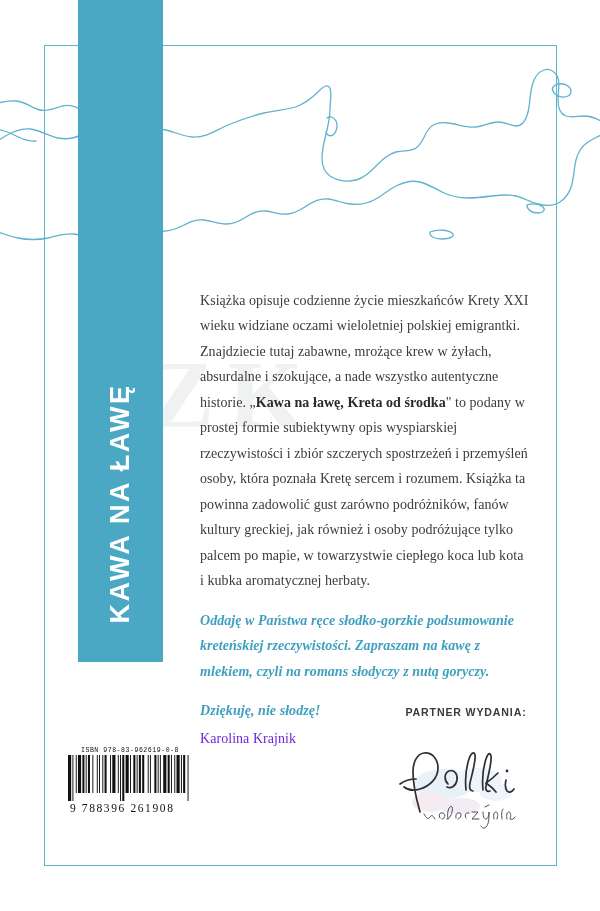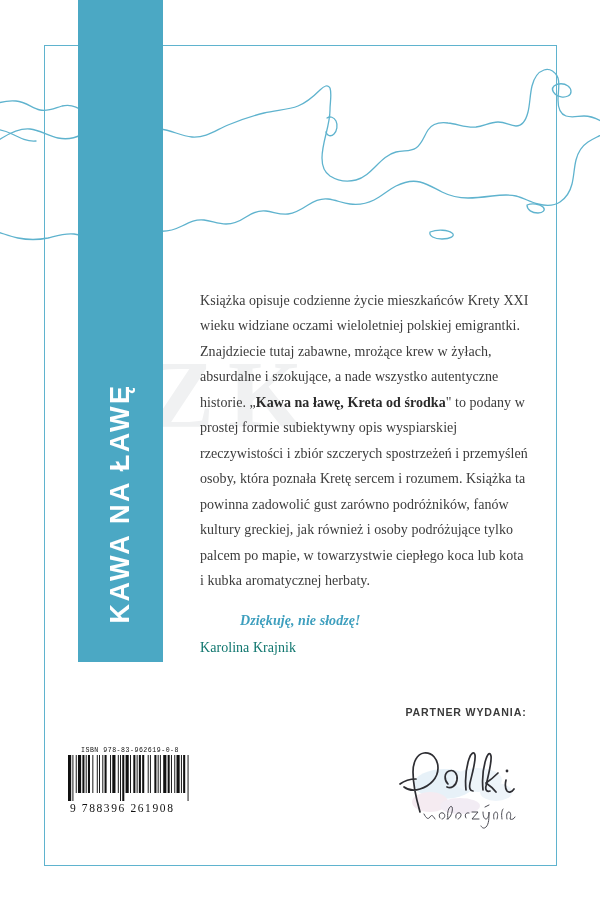--- a/index.html
+++ b/index.html
@@ -109,23 +109,23 @@
     font-size: 14px;
     line-height: 1.82;
     letter-spacing: 0.05px;
   }
   .para b { font-weight: 700; color: #2a2a2a; }
   .para.accent {
     color: #3E9FBE;
     font-style: italic;
     font-weight: 600;
   }
-  .para.accent-tight { margin-bottom: 2px; margin-left: 40px; }
+  .para.accent-tight { margin-bottom: 2px; }
   .para.signature {
-    color: #0f766e;
+    color: #6d28d9;
     font-style: normal;
     font-weight: 400;
     margin-bottom: 0;
   }
 
   
   #partner {
     position: absolute;
     left: 376px;
     top: 706px;
@@ -246,20 +246,21 @@
 
   <div id="spine"></div>
 
   <div id="title-wrap">
     <div id="book-title">KAWA NA ŁAWĘ</div>
   </div>
 
   <div id="body-copy">
     <p class="para"><span>Książka opisuje codzienne życie mieszkańców Krety XXI wieku widziane oczami wieloletniej polskiej emigrantki. Znajdziecie tutaj zabawne, mrożące krew w żyłach, absurdalne i szokujące, a nade wszystko autentyczne historie. „</span><b>Kawa na ławę, Kreta od środka</b><span>" to podany w prostej formie subiektywny opis wyspiarskiej rzeczywistości i zbiór szczerych spostrzeżeń i przemyśleń osoby, która poznała Kretę sercem i rozumem. Książka ta powinna zadowolić gust zarówno podróżników, fanów kultury greckiej, jak również i osoby podróżujące tylko palcem po mapie, w towarzystwie ciepłego koca lub kota i kubka aromatycznej herbaty.</span></p>
 
+    <p class="para accent">Oddaję w Państwa ręce słodko-gorzkie podsumowanie kreteńskiej rzeczywistości. Zapraszam na kawę z mlekiem, czyli na romans słodyczy z nutą goryczy.</p>
 
     <p class="para accent accent-tight">Dziękuję, nie słodzę!</p>
 
     <p class="para signature">Karolina Krajnik</p>
   </div>
 
   <div id="partner">
     <div id="partner-label">PARTNER WYDANIA:</div>
 
     <div id="partner-logo">

